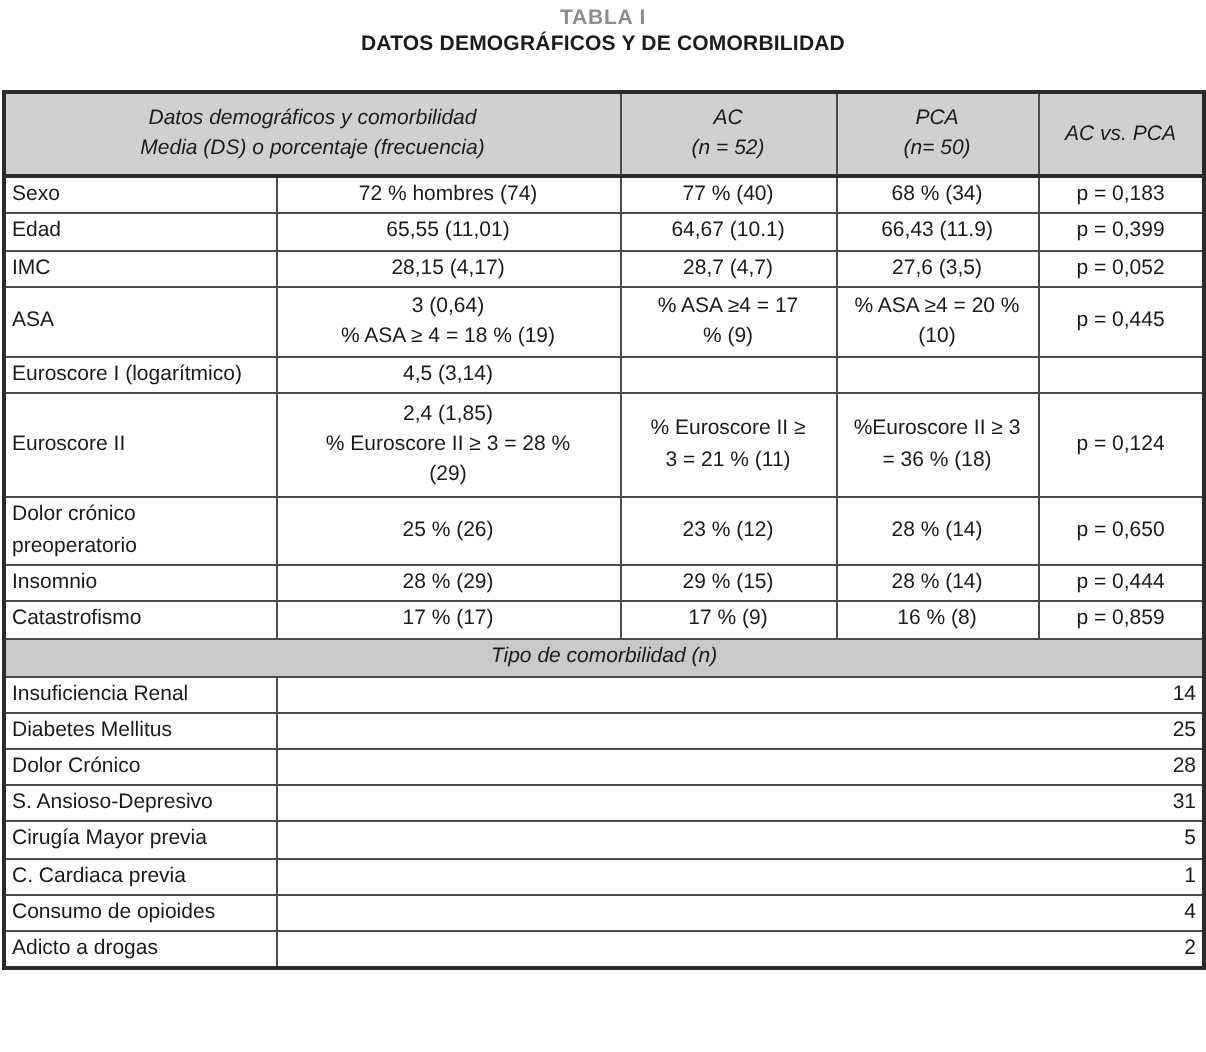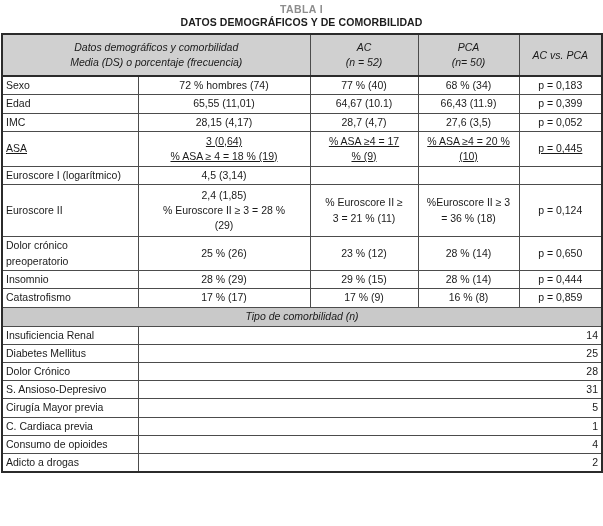--- a/index.html
+++ b/index.html
@@ -12,21 +12,21 @@
     width: 603px;
     height: 526px;
     box-sizing: border-box;
     padding: 3px 1px 0 1px;
     background: #ffffff;
     color: #1a1a1a;
   }
   .caption {
     text-align: center;
     line-height: 1.25;
-    margin-bottom: 4px;
+    margin-bottom: 16px;
   }
   .caption .t1 {
     color: #8d8d8d;
     font-size: 10.5px;
     font-weight: 700;
     letter-spacing: 0.4px;
   }
   .caption .t2 {
     color: #1c1c1c;
     font-size: 10.5px;
@@ -52,21 +52,21 @@
   tr.hdr td {
     background: #d0d0d0;
     font-style: italic;
     text-align: center;
     height: 38px;
     border-bottom: 2px solid #2b2b2b;
   }
   td.lbl { text-align: left; padding-left: 4px; }
   td.val { text-align: center; }
   tr.h1  { height: 17px; }
-  tr.h2  { height: 35px; text-decoration: underline; }
+  tr.h2  { height: 35px; }
   tr.h2b { height: 34px; }
   tr.h3  { height: 52px; }
   tr.band td {
     background: #c9c9c9;
     font-style: italic;
     text-align: center;
     height: 16px;
     font-size: 10.5px;
   }
   tr.brow { height: 14px; }

